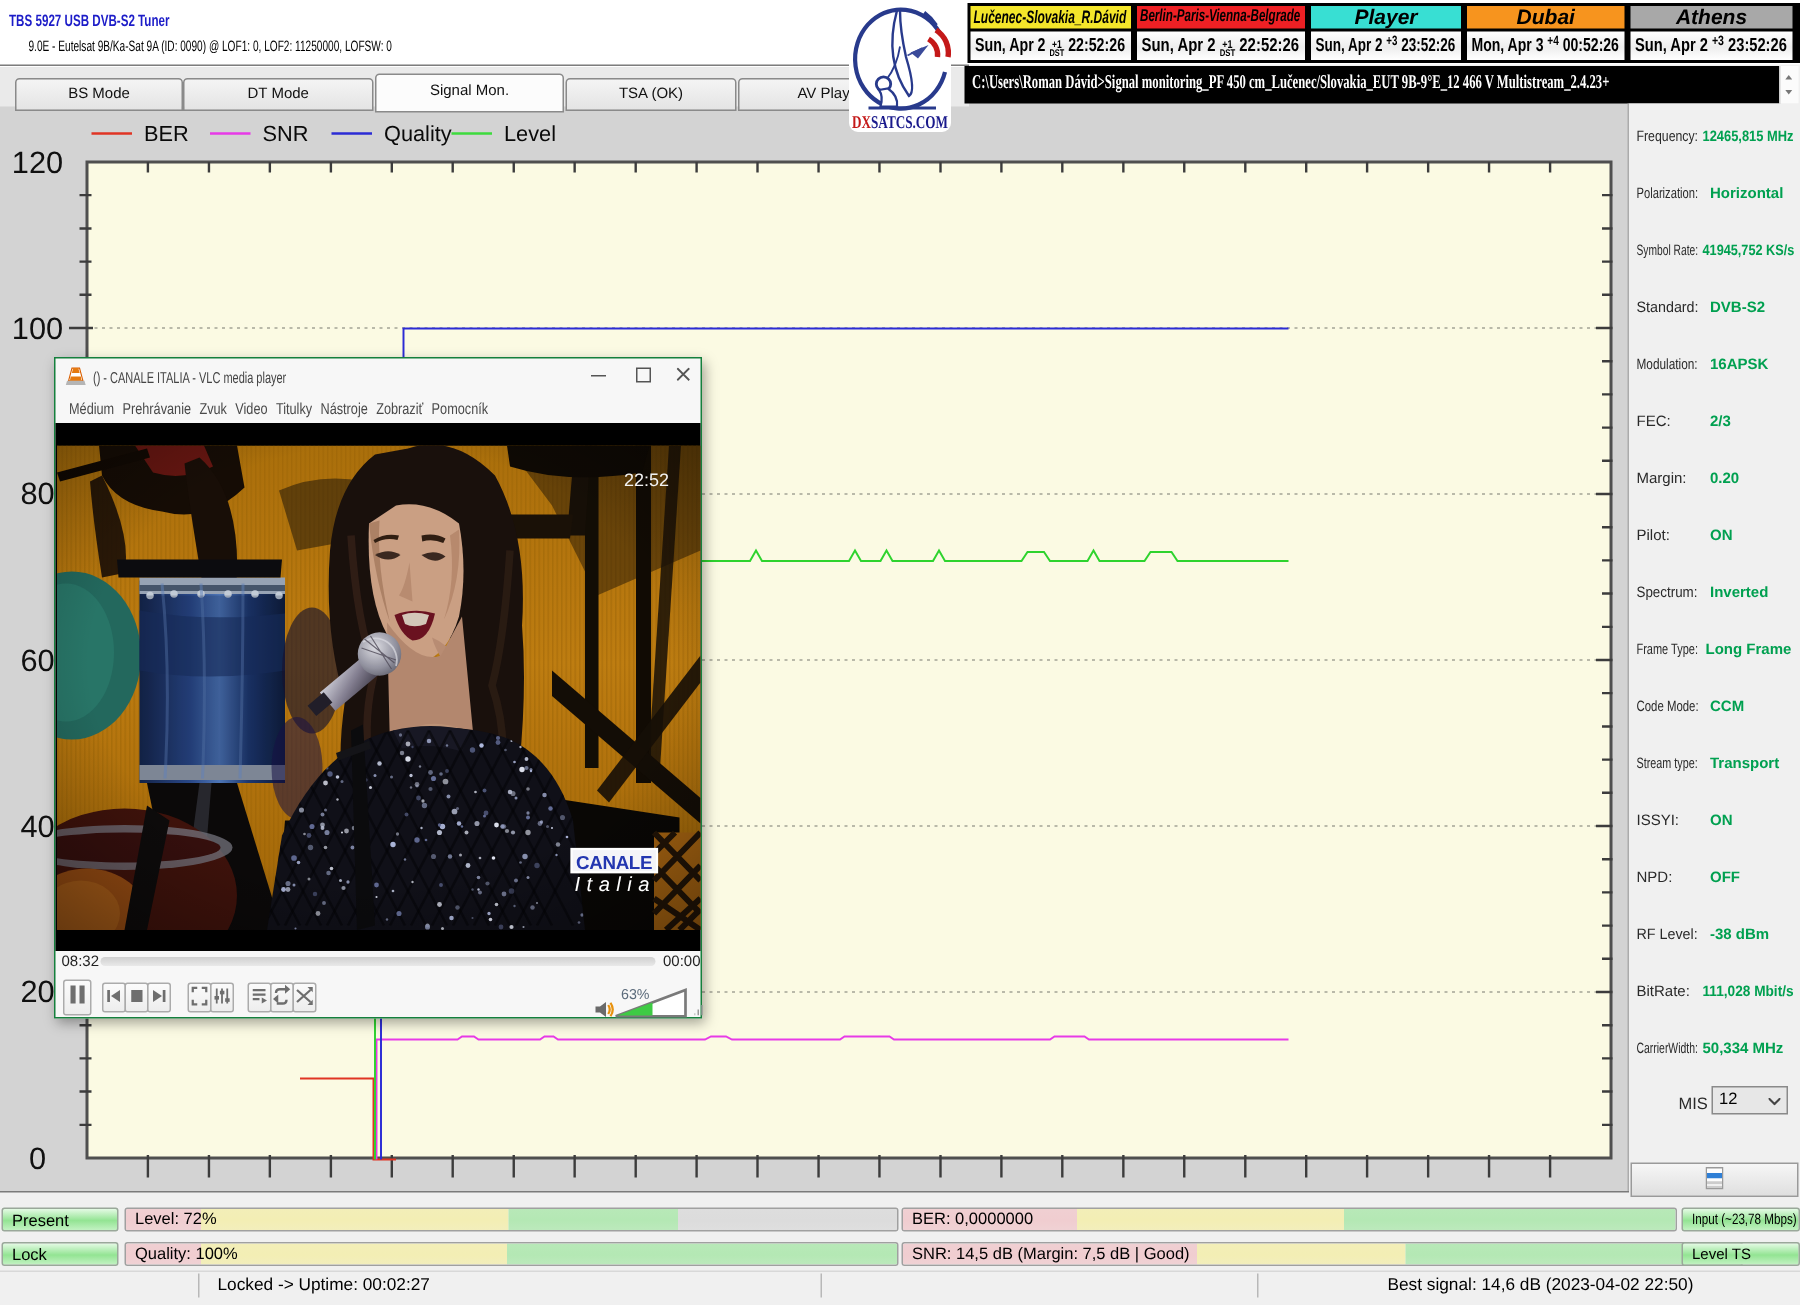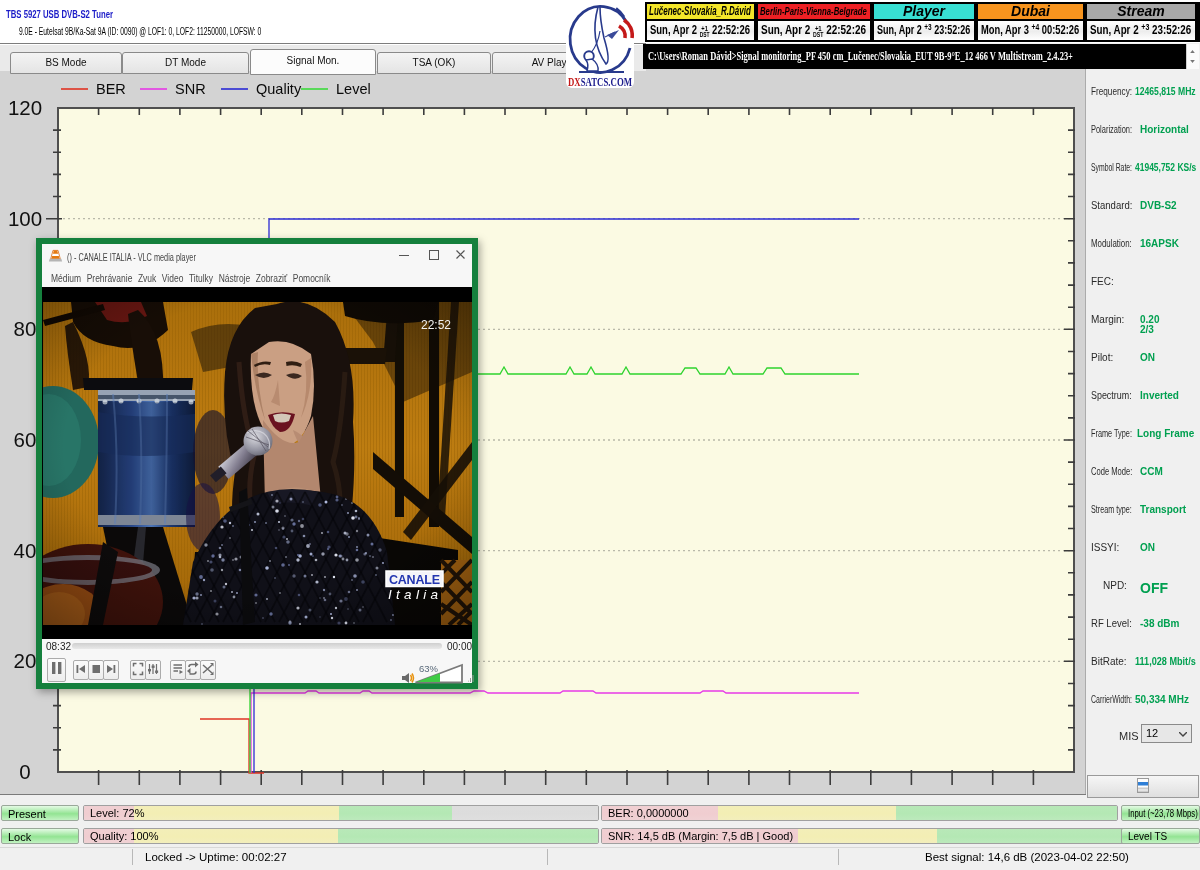--- a/index.html
+++ b/index.html
@@ -67,21 +67,21 @@
 </svg>
 <div class="abs" style="left:645px;top:2px;width:555px;height:40px;background:#000;"></div>
 <div class="abs fitp" style="left: 647px; top: 4px; width: 107px; height: 15px; background: rgb(244, 230, 42); font-size: 12px; font-weight: bold; font-style: italic; text-align: left; line-height: 15px; color: rgb(0, 0, 0); padding: 0px 2px; box-sizing: border-box;"><span class="fit" style="transform-origin: 0px 50%; transform: scale(0.666667, 1);">Lučenec-Slovakia_R.Dávid</span></div>
 <div class="abs fitp" style="left: 647px; top: 21px; width: 107px; height: 19px; background: linear-gradient(rgb(255, 255, 255), rgb(237, 237, 237) 55%, rgb(255, 255, 255)); font-size: 12.5px; font-weight: bold; text-align: left; line-height: 19px; color: rgb(0, 0, 0); padding: 0px 3px; box-sizing: border-box;"><span class="fit" style="transform-origin: 0px 50%; transform: scale(0.757576, 1);">Sun, Apr 2&nbsp;<span style="display:inline-block;vertical-align:-3px;line-height:6px;text-align:center;"><span style="display:block;font-size:7.5px;">+1</span><span style="display:block;font-size:6.5px;">DST</span></span>&nbsp;22:52:26</span></div>
 <div class="abs fitp" style="left: 758px; top: 4px; width: 112px; height: 15px; background: rgb(238, 32, 36); font-size: 11.5px; font-weight: bold; font-style: italic; text-align: left; line-height: 15px; color: rgb(0, 0, 0); padding: 0px 2px; box-sizing: border-box;"><span class="fit" style="transform-origin: 0px 50%; transform: scale(0.672956, 1);">Berlin-Paris-Vienna-Belgrade</span></div>
 <div class="abs fitp" style="left: 758px; top: 21px; width: 112px; height: 19px; background: linear-gradient(rgb(255, 255, 255), rgb(237, 237, 237) 55%, rgb(255, 255, 255)); font-size: 12.5px; font-weight: bold; text-align: left; line-height: 19px; color: rgb(0, 0, 0); padding: 0px 3px; box-sizing: border-box;"><span class="fit" style="transform-origin: 0px 50%; transform: scale(0.795455, 1);">Sun, Apr 2&nbsp;<span style="display:inline-block;vertical-align:-3px;line-height:6px;text-align:center;"><span style="display:block;font-size:7.5px;">+1</span><span style="display:block;font-size:6.5px;">DST</span></span>&nbsp;22:52:26</span></div>
 <div class="abs fitp" style="left:874px;top:4px;width:100px;height:15px;background:#38DFD3;font-size:14px;font-weight:bold;font-style:italic;text-align:center;line-height:15px;color:#000;padding:0 2px;box-sizing:border-box;"><span class="fit">Player</span></div>
 <div class="abs fitp" style="left: 874px; top: 21px; width: 100px; height: 19px; background: linear-gradient(rgb(255, 255, 255), rgb(237, 237, 237) 55%, rgb(255, 255, 255)); font-size: 12.5px; font-weight: bold; text-align: left; line-height: 19px; color: rgb(0, 0, 0); padding: 0px 3px; box-sizing: border-box;"><span class="fit" style="transform-origin: 0px 50%; transform: scale(0.72093, 1);">Sun, Apr 2&nbsp;<span style="font-size:9px;position:relative;top:-4px;">+3</span>&nbsp;23:52:26</span></div>
 <div class="abs fitp" style="left:978px;top:4px;width:105px;height:15px;background:#F7941E;font-size:14px;font-weight:bold;font-style:italic;text-align:center;line-height:15px;color:#000;padding:0 2px;box-sizing:border-box;"><span class="fit">Dubai</span></div>
 <div class="abs fitp" style="left: 978px; top: 21px; width: 105px; height: 19px; background: linear-gradient(rgb(255, 255, 255), rgb(237, 237, 237) 55%, rgb(255, 255, 255)); font-size: 12.5px; font-weight: bold; text-align: left; line-height: 19px; color: rgb(0, 0, 0); padding: 0px 3px; box-sizing: border-box;"><span class="fit" style="transform-origin: 0px 50%; transform: scale(0.748092, 1);">Mon, Apr 3&nbsp;<span style="font-size:9px;position:relative;top:-4px;">+4</span>&nbsp;00:52:26</span></div>
-<div class="abs fitp" style="left:1087px;top:4px;width:108px;height:15px;background:#A8A8A8;font-size:14px;font-weight:bold;font-style:italic;text-align:center;line-height:15px;color:#000;padding:0 2px;box-sizing:border-box;"><span class="fit">Stream</span></div>
+<div class="abs fitp" style="left:1087px;top:4px;width:108px;height:15px;background:#A8A8A8;font-size:14px;font-weight:bold;font-style:italic;text-align:center;line-height:15px;color:#000;padding:0 2px;box-sizing:border-box;"><span class="fit">Athens</span></div>
 <div class="abs fitp" style="left: 1087px; top: 21px; width: 108px; height: 19px; background: linear-gradient(rgb(255, 255, 255), rgb(237, 237, 237) 55%, rgb(255, 255, 255)); font-size: 12.5px; font-weight: bold; text-align: left; line-height: 19px; color: rgb(0, 0, 0); padding: 0px 3px; box-sizing: border-box;"><span class="fit" style="transform-origin: 0px 50%; transform: scale(0.782946, 1);">Sun, Apr 2&nbsp;<span style="font-size:9px;position:relative;top:-4px;">+3</span>&nbsp;23:52:26</span></div>
 <div class="abs" style="left:643px;top:44px;width:544px;height:25px;background:#000;"></div>
 <div class="abs fitp" style="left:648px;top:50px;width:533px;color:#fff;font-family:Liberation Serif, serif;font-size:10px;font-weight:bold;"><span class="fit" style="transform-origin: 0px 50%; transform: scale(0.844444, 1.3);">C:\Users\Roman Dávid&gt;Signal monitoring_PF 450 cm_Lučenec/Slovakia_EUT 9B-9°E_12 466 V Multistream_2.4.23+</span></div>
 <div class="abs" style="left:1186px;top:44px;width:12px;height:25px;background:#fbfbfb;border-left:1px solid #cfcfcf;color:#333;"> 
  <svg width="11" height="25">
       <path d="M5.5,6 L7.8,9 H3.2 Z" fill="#777"></path>
       <path d="M5.5,19 L3.2,16 H7.8 Z" fill="#777"></path>
     </svg>
 </div>
 <div class="abs" style="left:1086px;top:69px;width:114px;height:725px;background:#F0F0F0;"></div>
@@ -90,55 +90,55 @@
 <div class="abs fitp" style="left:1135px;top:86px;width:62px;font-size:10px;font-weight:bold;color:#00A050;"><span class="fit" style="transform-origin: 0px 50%; transform: scale(0.859155, 1);">12465,815 MHz</span></div>
 <div class="abs fitp" style="left:1091px;top:124px;width:42px;font-size:10px;color:#2a2a2a;"><span class="fit" style="transform-origin: 0px 50%; transform: scale(0.745455, 1);">Polarization:</span></div>
 <div class="abs fitp" style="left:1140px;top:124px;width:57px;font-size:10px;font-weight:bold;color:#00A050;"><span class="fit" style="transform-origin:0 50%;">Horizontal</span></div>
 <div class="abs fitp" style="left:1091px;top:162px;width:42px;font-size:10px;color:#2a2a2a;"><span class="fit" style="transform-origin: 0px 50%; transform: scale(0.683333, 1);">Symbol Rate:</span></div>
 <div class="abs fitp" style="left:1135px;top:162px;width:62px;font-size:10px;font-weight:bold;color:#00A050;"><span class="fit" style="transform-origin: 0px 50%; transform: scale(0.847222, 1);">41945,752 KS/s</span></div>
 <div class="abs fitp" style="left:1091px;top:200px;width:42px;font-size:10px;color:#2a2a2a;"><span class="fit" style="transform-origin: 0px 50%; transform: scale(0.953488, 1);">Standard:</span></div>
 <div class="abs fitp" style="left:1140px;top:200px;width:57px;font-size:10px;font-weight:bold;color:#00A050;"><span class="fit" style="transform-origin:0 50%;">DVB-S2</span></div>
 <div class="abs fitp" style="left:1091px;top:238px;width:42px;font-size:10px;color:#2a2a2a;"><span class="fit" style="transform-origin: 0px 50%; transform: scale(0.788462, 1);">Modulation:</span></div>
 <div class="abs fitp" style="left:1140px;top:238px;width:57px;font-size:10px;font-weight:bold;color:#00A050;"><span class="fit" style="transform-origin:0 50%;">16APSK</span></div>
 <div class="abs fitp" style="left:1091px;top:276px;width:42px;font-size:10px;color:#2a2a2a;"><span class="fit" style="transform-origin:0 50%;">FEC:</span></div>
-<div class="abs fitp" style="left:1140px;top:276px;width:57px;font-size:10px;font-weight:bold;color:#00A050;margin-top:48px;"><span class="fit" style="transform-origin:0 50%;">2/3</span></div>
+<div class="abs fitp" style="left:1140px;top:276px;width:57px;font-size:10px;font-weight:bold;color:#00A050;"><span class="fit" style="transform-origin:0 50%;">2/3</span></div>
 <div class="abs fitp" style="left:1091px;top:314px;width:42px;font-size:10px;color:#2a2a2a;"><span class="fit" style="transform-origin:0 50%;">Margin:</span></div>
 <div class="abs fitp" style="left:1140px;top:314px;width:57px;font-size:10px;font-weight:bold;color:#00A050;"><span class="fit" style="transform-origin:0 50%;">0.20</span></div>
 <div class="abs fitp" style="left:1091px;top:352px;width:42px;font-size:10px;color:#2a2a2a;"><span class="fit" style="transform-origin:0 50%;">Pilot:</span></div>
 <div class="abs fitp" style="left:1140px;top:352px;width:57px;font-size:10px;font-weight:bold;color:#00A050;"><span class="fit" style="transform-origin:0 50%;">ON</span></div>
 <div class="abs fitp" style="left:1091px;top:390px;width:42px;font-size:10px;color:#2a2a2a;"><span class="fit" style="transform-origin: 0px 50%; transform: scale(0.891304, 1);">Spectrum:</span></div>
 <div class="abs fitp" style="left:1140px;top:390px;width:57px;font-size:10px;font-weight:bold;color:#00A050;"><span class="fit" style="transform-origin:0 50%;text-align:center;">Inverted</span></div>
 <div class="abs fitp" style="left:1091px;top:428px;width:42px;font-size:10px;color:#2a2a2a;"><span class="fit" style="transform-origin: 0px 50%; transform: scale(0.732143, 1);">Frame Type:</span></div>
 <div class="abs fitp" style="left:1137px;top:428px;width:60px;font-size:10px;font-weight:bold;color:#00A050;"><span class="fit" style="transform-origin:0 50%;">Long Frame</span></div>
 <div class="abs fitp" style="left:1091px;top:466px;width:42px;font-size:10px;color:#2a2a2a;"><span class="fit" style="transform-origin: 0px 50%; transform: scale(0.759259, 1);">Code Mode:</span></div>
 <div class="abs fitp" style="left:1140px;top:466px;width:57px;font-size:10px;font-weight:bold;color:#00A050;"><span class="fit" style="transform-origin:0 50%;">CCM</span></div>
 <div class="abs fitp" style="left:1091px;top:504px;width:42px;font-size:10px;color:#2a2a2a;"><span class="fit" style="transform-origin: 0px 50%; transform: scale(0.719298, 1);">Stream type:</span></div>
 <div class="abs fitp" style="left:1140px;top:504px;width:57px;font-size:10px;font-weight:bold;color:#00A050;"><span class="fit" style="transform-origin:0 50%;">Transport</span></div>
 <div class="abs fitp" style="left:1091px;top:542px;width:42px;font-size:10px;color:#2a2a2a;"><span class="fit" style="transform-origin:0 50%;">ISSYI:</span></div>
 <div class="abs fitp" style="left:1140px;top:542px;width:57px;font-size:10px;font-weight:bold;color:#00A050;"><span class="fit" style="transform-origin:0 50%;">ON</span></div>
-<div class="abs fitp" style="left:1091px;top:580px;width:42px;font-size:10px;color:#2a2a2a;"><span class="fit" style="transform-origin:0 50%;margin-left:12px;">NPD:</span></div>
-<div class="abs fitp" style="left:1140px;top:580px;width:57px;font-size:14px;font-weight:bold;color:#00A050;"><span class="fit" style="transform-origin:0 50%;">OFF</span></div>
+<div class="abs fitp" style="left:1091px;top:580px;width:42px;font-size:10px;color:#2a2a2a;"><span class="fit" style="transform-origin:0 50%;">NPD:</span></div>
+<div class="abs fitp" style="left:1140px;top:580px;width:57px;font-size:10px;font-weight:bold;color:#00A050;"><span class="fit" style="transform-origin:0 50%;">OFF</span></div>
 <div class="abs fitp" style="left:1091px;top:618px;width:42px;font-size:10px;color:#2a2a2a;"><span class="fit" style="transform-origin: 0px 50%; transform: scale(0.953488, 1);">RF Level:</span></div>
 <div class="abs fitp" style="left:1140px;top:618px;width:57px;font-size:10px;font-weight:bold;color:#00A050;"><span class="fit" style="transform-origin:0 50%;">-38 dBm</span></div>
 <div class="abs fitp" style="left:1091px;top:656px;width:42px;font-size:10px;color:#2a2a2a;"><span class="fit" style="transform-origin:0 50%;">BitRate:</span></div>
 <div class="abs fitp" style="left:1135px;top:656px;width:62px;font-size:10px;font-weight:bold;color:#00A050;"><span class="fit" style="transform-origin: 0px 50%; transform: scale(0.910448, 1);">111,028 Mbit/s</span></div>
 <div class="abs fitp" style="left:1091px;top:694px;width:42px;font-size:10px;color:#2a2a2a;"><span class="fit" style="transform-origin: 0px 50%; transform: scale(0.694915, 1);">CarrierWidth:</span></div>
 <div class="abs fitp" style="left:1135px;top:694px;width:62px;font-size:10px;font-weight:bold;color:#00A050;"><span class="fit" style="transform-origin:0 50%;">50,334 MHz</span></div>
 <div class="abs" style="left:1091px;top:730px;font-size:11px;color:#2a2a2a;padding-left:28px;">MIS (4):</div>
 <div class="abs" style="left:1141px;top:724px;width:45px;height:17px;background:#E7E7E7;border:1px solid #8a8a8a;font-size:11px;color:#000;line-height:17px;padding-left:4px;">12<svg width="8" height="5" style="position:absolute;right:4px;top:7px;">
       <path d="M0,0 L4,4 L8,0" stroke="#444" stroke-width="1.4" fill="none"></path>
     </svg></div>
 <div class="abs" style="left:1087px;top:775px;width:110px;height:21px;background:linear-gradient(180deg,#f6f6f6,#dfdfdf);border:1px solid #9a9a9a;"></div>
 <svg class="abs" style="left:1137px;top:778px;" width="12" height="15" viewBox="0 0 12 15">
     <rect x="0.5" y="0.5" width="11" height="14" fill="#fdfdfd" stroke="#9a9a9a"></rect>
     <rect x="1" y="4" width="10" height="3.5" fill="#2f7fd6"></rect>
     <rect x="1" y="9.5" width="10" height="2" fill="#cccccc"></rect>
     <rect x="1" y="12.5" width="10" height="1.5" fill="#cccccc"></rect>
   </svg>
-<div class="abs" style="left:36px;top:238px;width:430px;height:439px;background:#F7F7F7;border:6px solid #15803d;box-shadow:2px 3px 8px rgba(0,0,0,0.35);z-index:10;">
+<div class="abs" style="left:36px;top:238px;width:430px;height:439px;background:#F7F7F7;border:1px solid #15803d;box-shadow:2px 3px 8px rgba(0,0,0,0.35);z-index:10;">
  <svg class="abs" style="left:6px;top:5px;" width="15" height="14" viewBox="0 0 16 15">
   <path d="M5.3,1.5 h5.4 l2.4,9 H2.9 Z" fill="#fff" stroke="#d95f00" stroke-width="0.8"></path>
   <path d="M6.2,1.5 L5.2,5 h5.6 L9.8,1.5 Z M4.4,7.5 L3.8,10.5 h8.4 L11.6,7.5 Z" fill="#e57a10"></path>
   <path d="M1.8,10.5 h12.4 l0.9,3 H0.9 Z" fill="#b5b5b5"></path>
  </svg>
  <div class="abs fitp" style="left:25px;top:7px;width:130px;font-size:10.5px;color:#444;"><span class="fit" style="transform-origin: 0px 50%; transform: scale(0.697297, 1);">() - CANALE ITALIA - VLC media player</span></div>
  <div class="abs" style="left:357px;top:11px;width:10px;height:1.2px;background:#555;"></div>
  <div class="abs" style="left:387px;top:6px;width:8px;height:8px;border:1.2px solid #555;"></div>
  <svg class="abs" style="left:414px;top:6px;" width="10" height="10">
       <path d="M0.5,0.5 L8.5,8.5 M8.5,0.5 L0.5,8.5" stroke="#555" stroke-width="1.2"></path>

